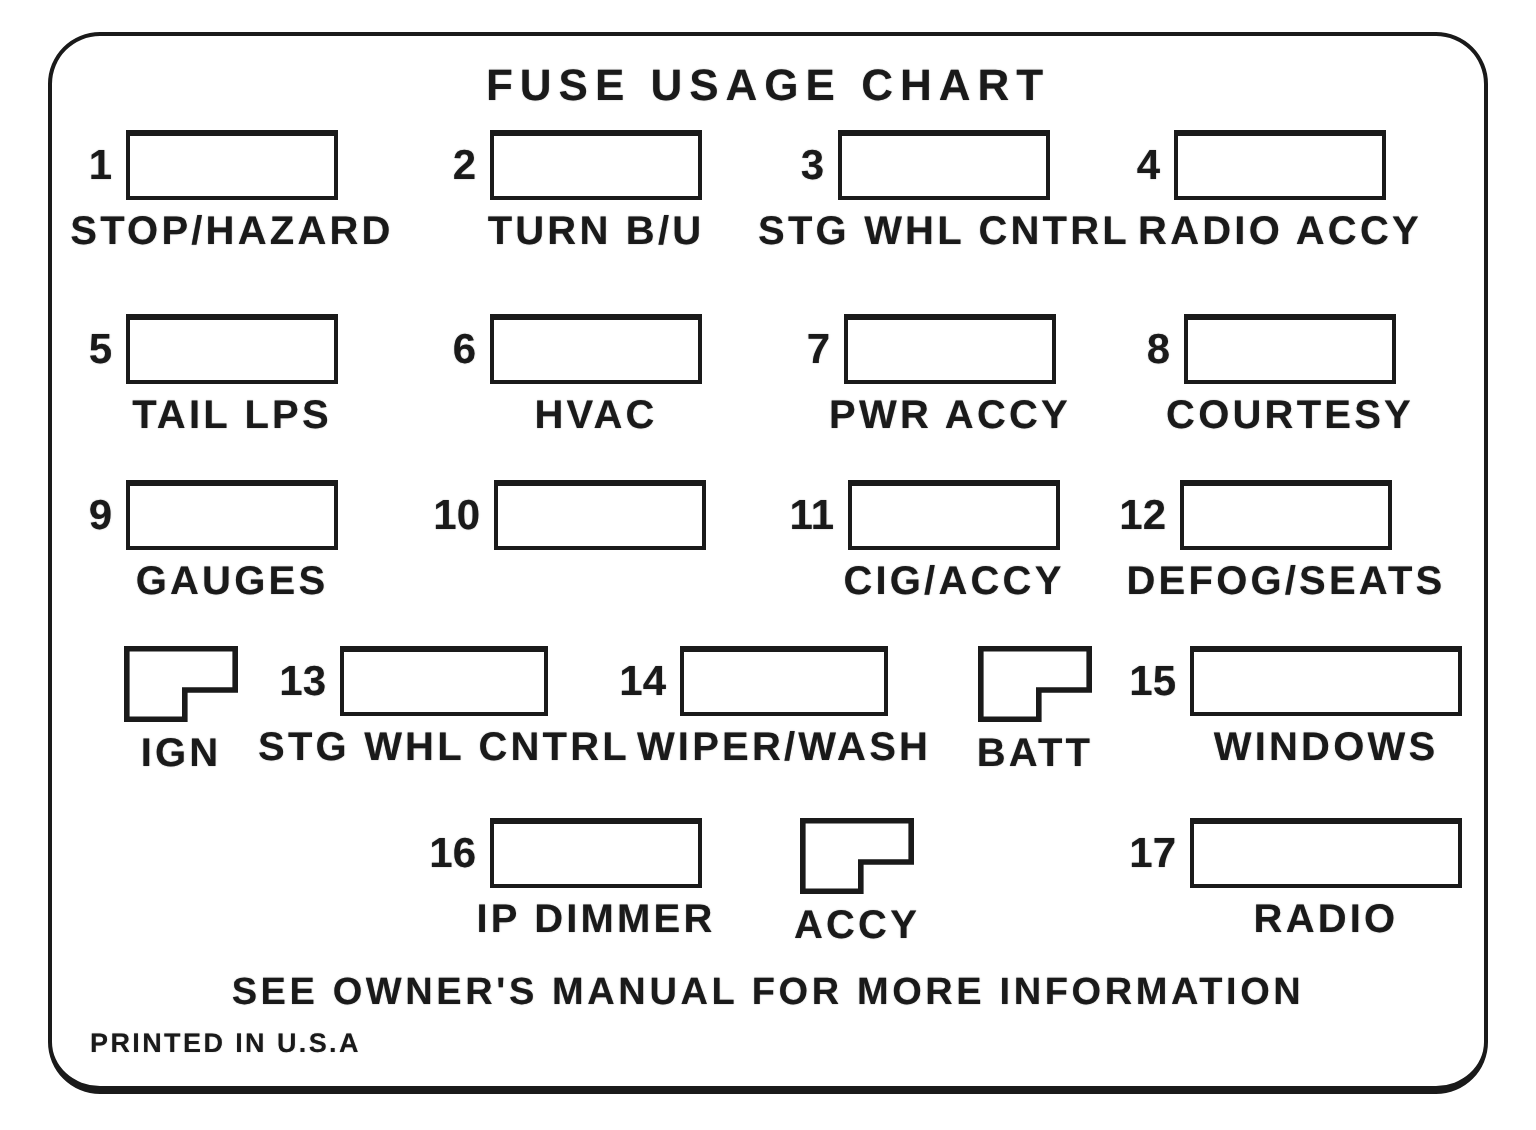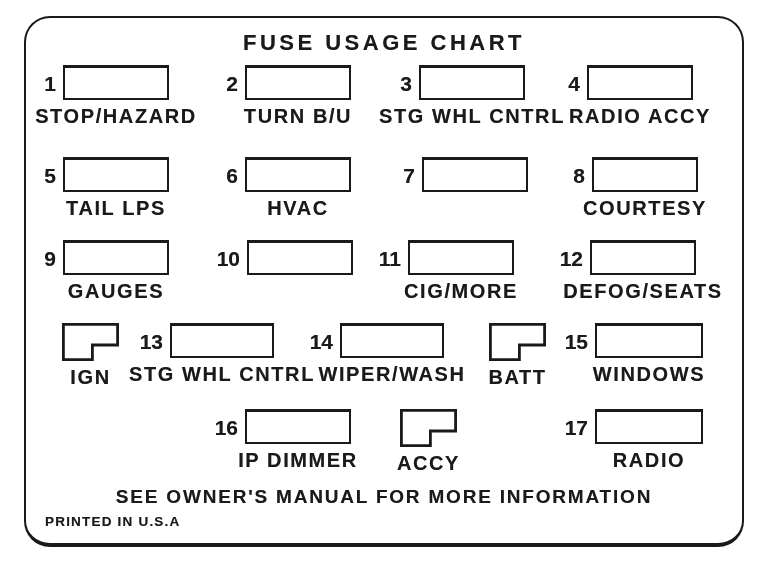--- a/index.html
+++ b/index.html
@@ -115,21 +115,21 @@
   .printed-note {
     position: absolute;
     left: 45px;
     top: 514px;
     font-size: 13.5px;
     font-weight: bold;
     letter-spacing: 1.2px;
     white-space: nowrap;
     text-shadow: 0 0 0.5px rgba(26,26,26,0.5);
   }
-  .w110 { width: 108px; }
+  .w110 { width: 108px; padding-left: 28px; }
   .w108 { width: 104px; text-decoration: underline; }
 </style>
 </head>
 <body>
 
 <div class="canvas">
   <div class="panel"></div>
 
   <h1 class="title">FUSE USAGE CHART</h1>
 
@@ -160,40 +160,41 @@
     <div class="label">TAIL LPS</div>
   </div>
   <div class="fuse" style="left:245px; top:157px;">
     <span class="num">6</span>
     <div class="box"></div>
     <div class="label">HVAC</div>
   </div>
   <div class="fuse" style="left:422px; top:157px;">
     <span class="num">7</span>
     <div class="box"></div>
+    <div class="label">PWR ACCY</div>
   </div>
   <div class="fuse" style="left:592px; top:157px;">
     <span class="num">8</span>
     <div class="box"></div>
     <div class="label">COURTESY</div>
   </div>
 
   <div class="fuse" style="left:63px; top:240px;">
     <span class="num">9</span>
     <div class="box"></div>
     <div class="label">GAUGES</div>
   </div>
   <div class="fuse" style="left:247px; top:240px;border-radius:17px;">
     <span class="num">10</span>
     <div class="box"></div>
   </div>
-  <div class="fuse" style="left:408px; top:240px;">
+  <div class="fuse" style="left:424px; top:240px;">
     <span class="num">11</span>
     <div class="box"></div>
-    <div class="label">CIG/MORE</div>
+    <div class="label">CIG/ACCY</div>
   </div>
   <div class="fuse" style="left:590px; top:240px;">
     <span class="num">12</span>
     <div class="box"></div>
     <div class="label">DEFOG/SEATS</div>
   </div>
 
   <div class="connector" style="left:62px; top:323px;">
     <svg width="57" height="38" viewBox="0 0 57 38">
       <polygon points="1.4,1.4 55.6,1.4 55.6,22 30.4,22 30.4,36.6 1.4,36.6"></polygon>

